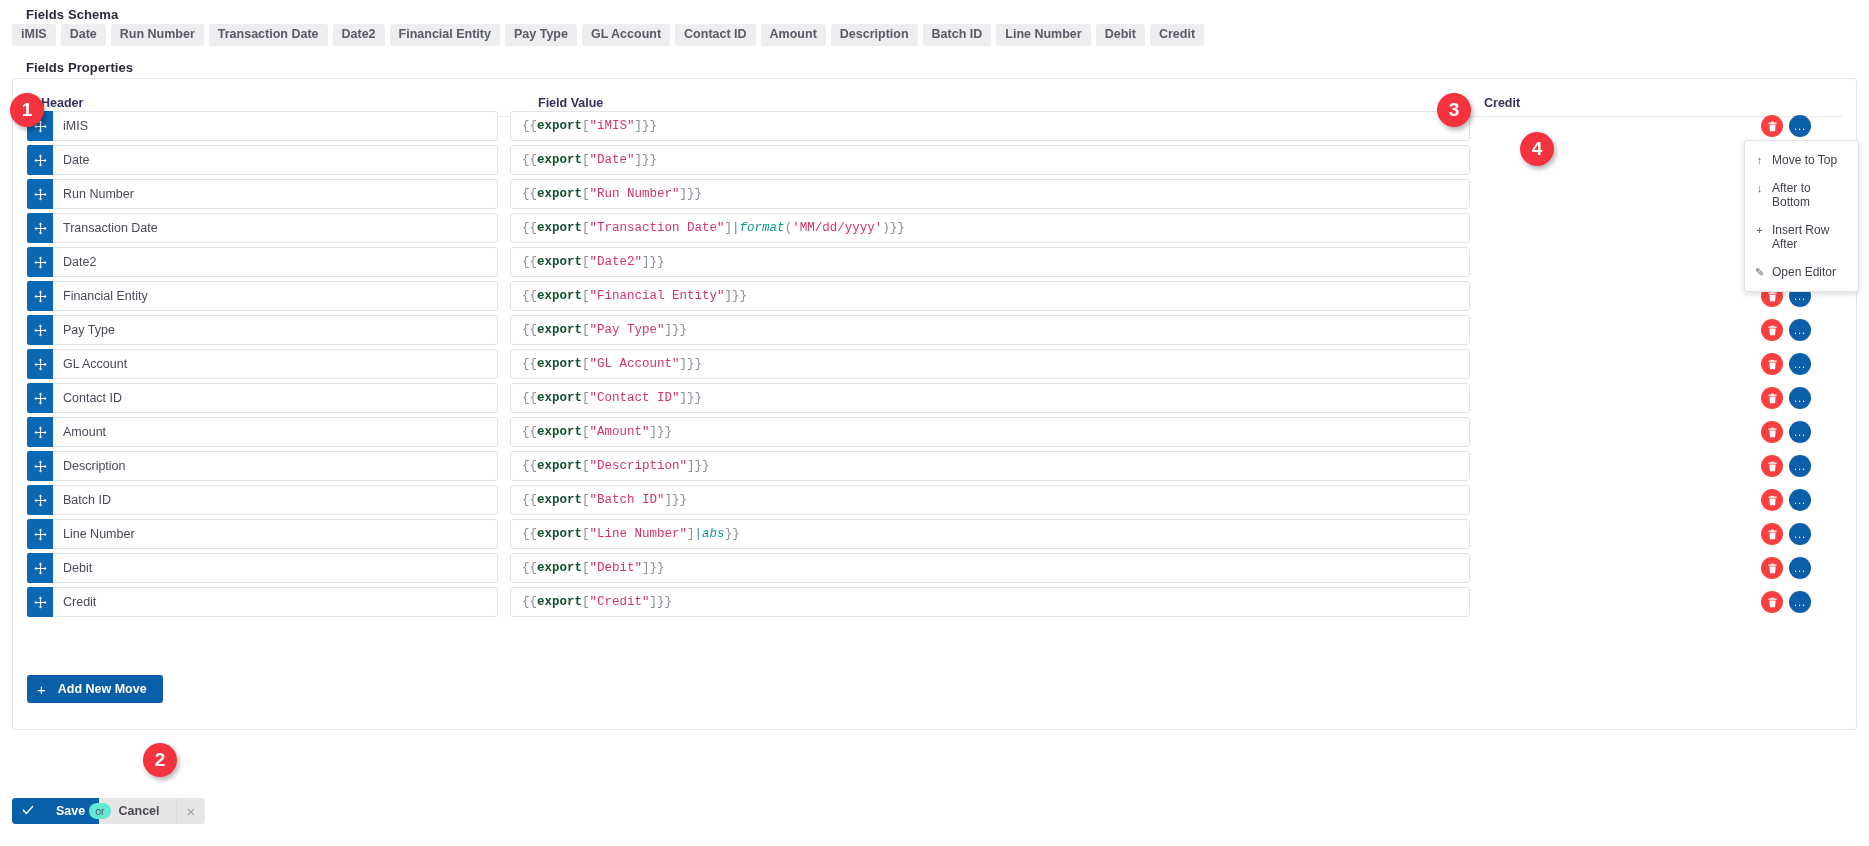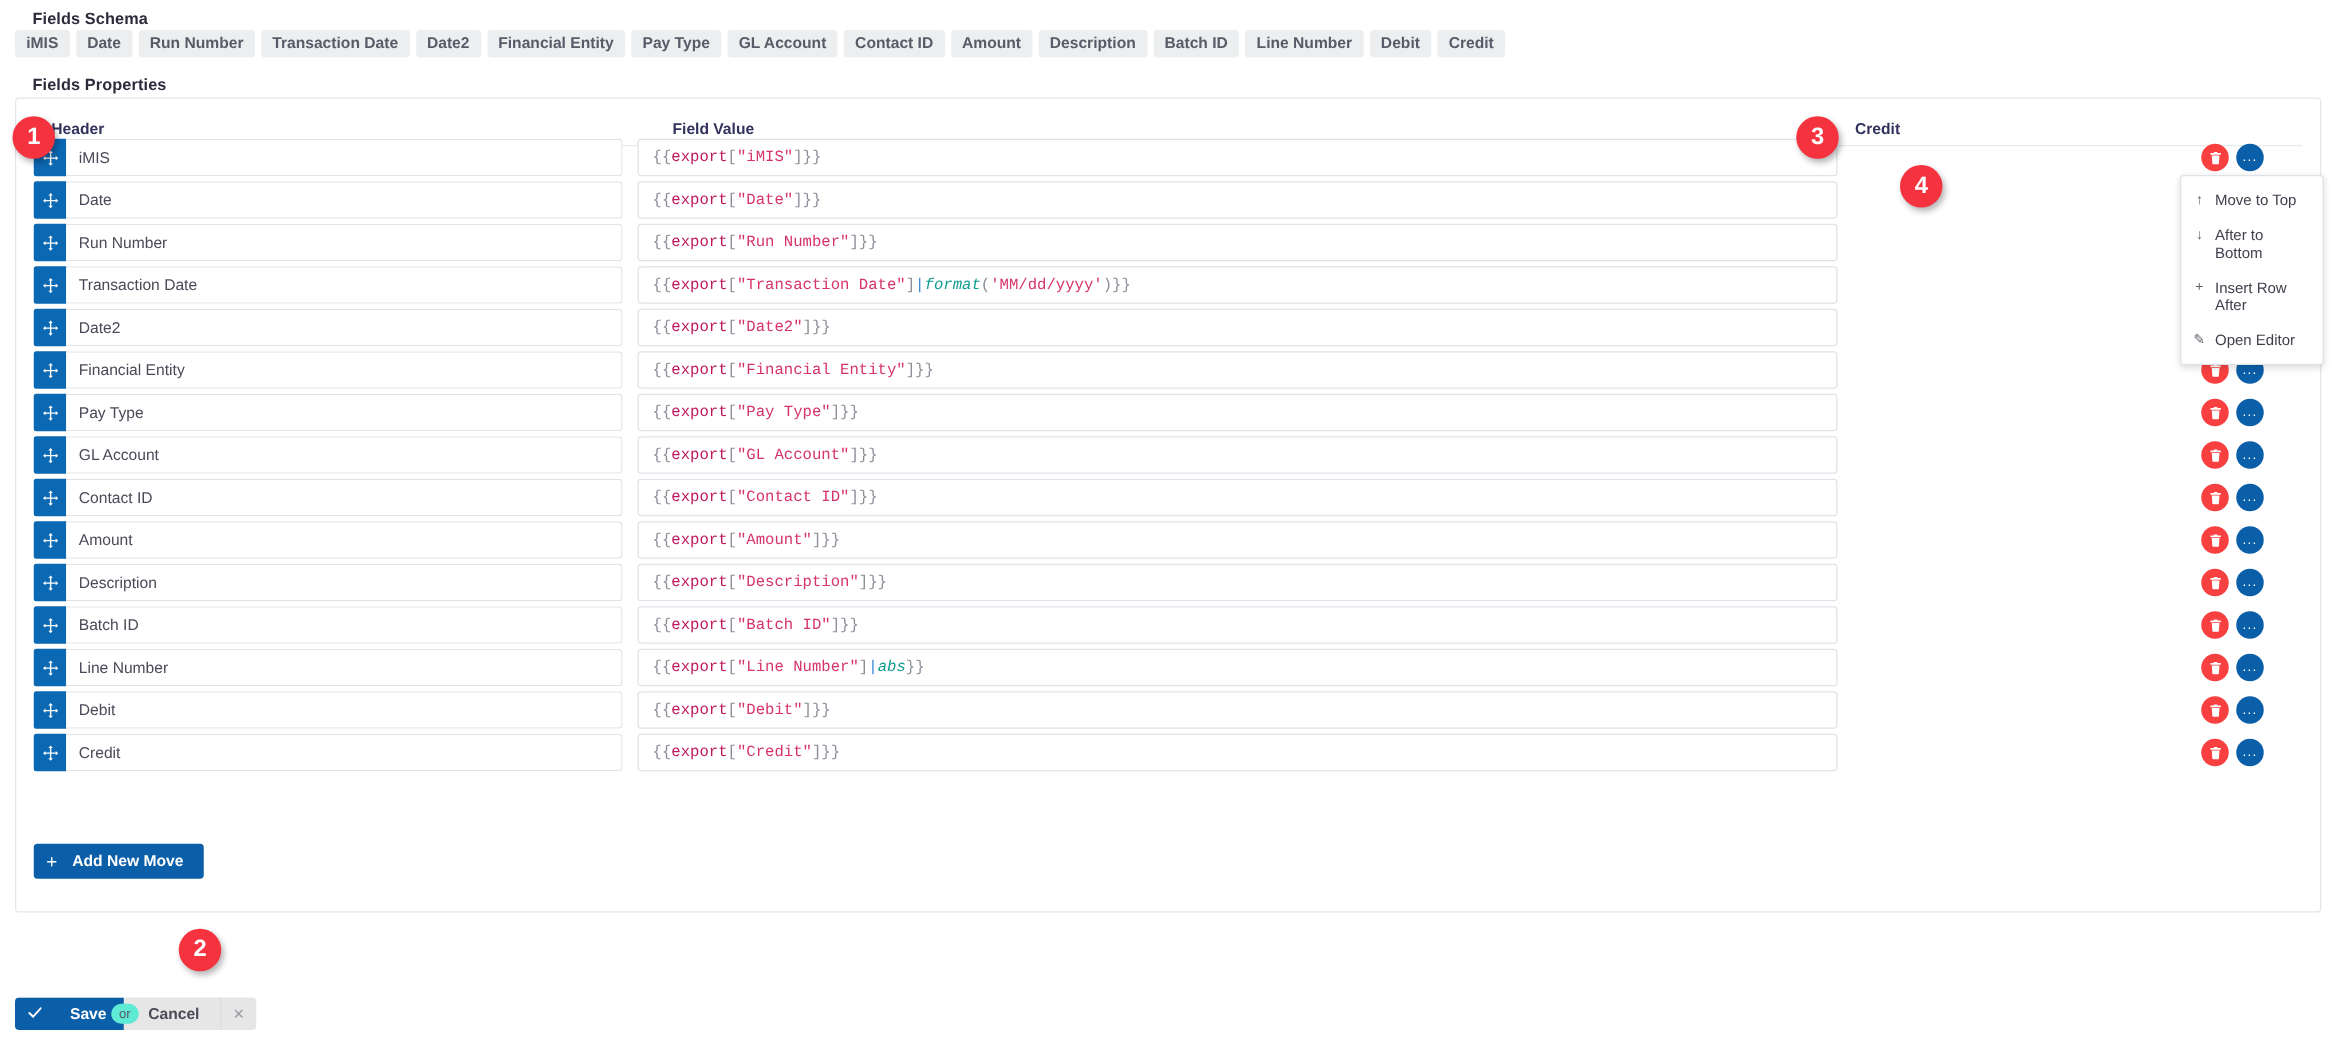--- a/index.html
+++ b/index.html
@@ -68,21 +68,21 @@
   }
   .val-input {
     position:absolute; left:497px; top:0; width:960px; height:30px;
     border:1px solid #e0e3e8; border-radius:3px; background:#fff;
     display:flex; align-items:center; padding-left:11px;
     font-family:"Liberation Mono", monospace; font-size:12.5px;
     white-space:nowrap; overflow:hidden;
   }
   
   .t-brace { color:#8a8f98; }
-  .t-fn    { color:#be185d; }
+  .t-fn    { color:#14532d;font-weight:bold; }
   .t-brk   { color:#8a8f98; }
   .t-str   { color:#d6336c; }
   .t-pipe  { color:#3a86d4; }
   .t-filt  { color:#0f9b8e; font-style:italic; }
 
   .act-btn {
     position:absolute; top:0; width:22px; height:22px; border-radius:50%;
     display:flex; align-items:center; justify-content:center;
     color:#fff; cursor:pointer; border:none;
   }

